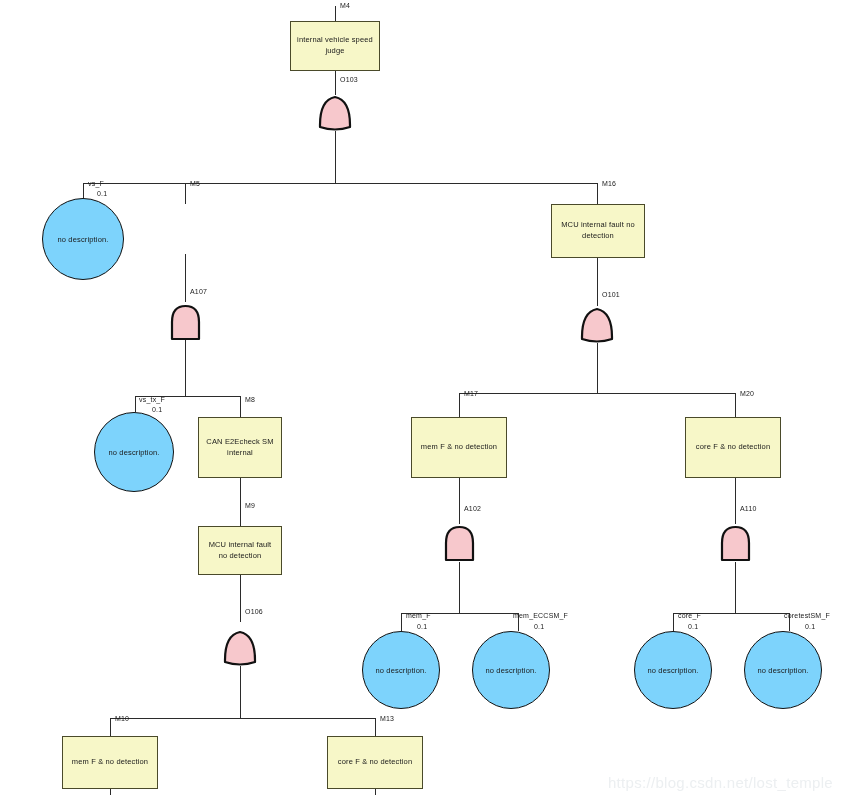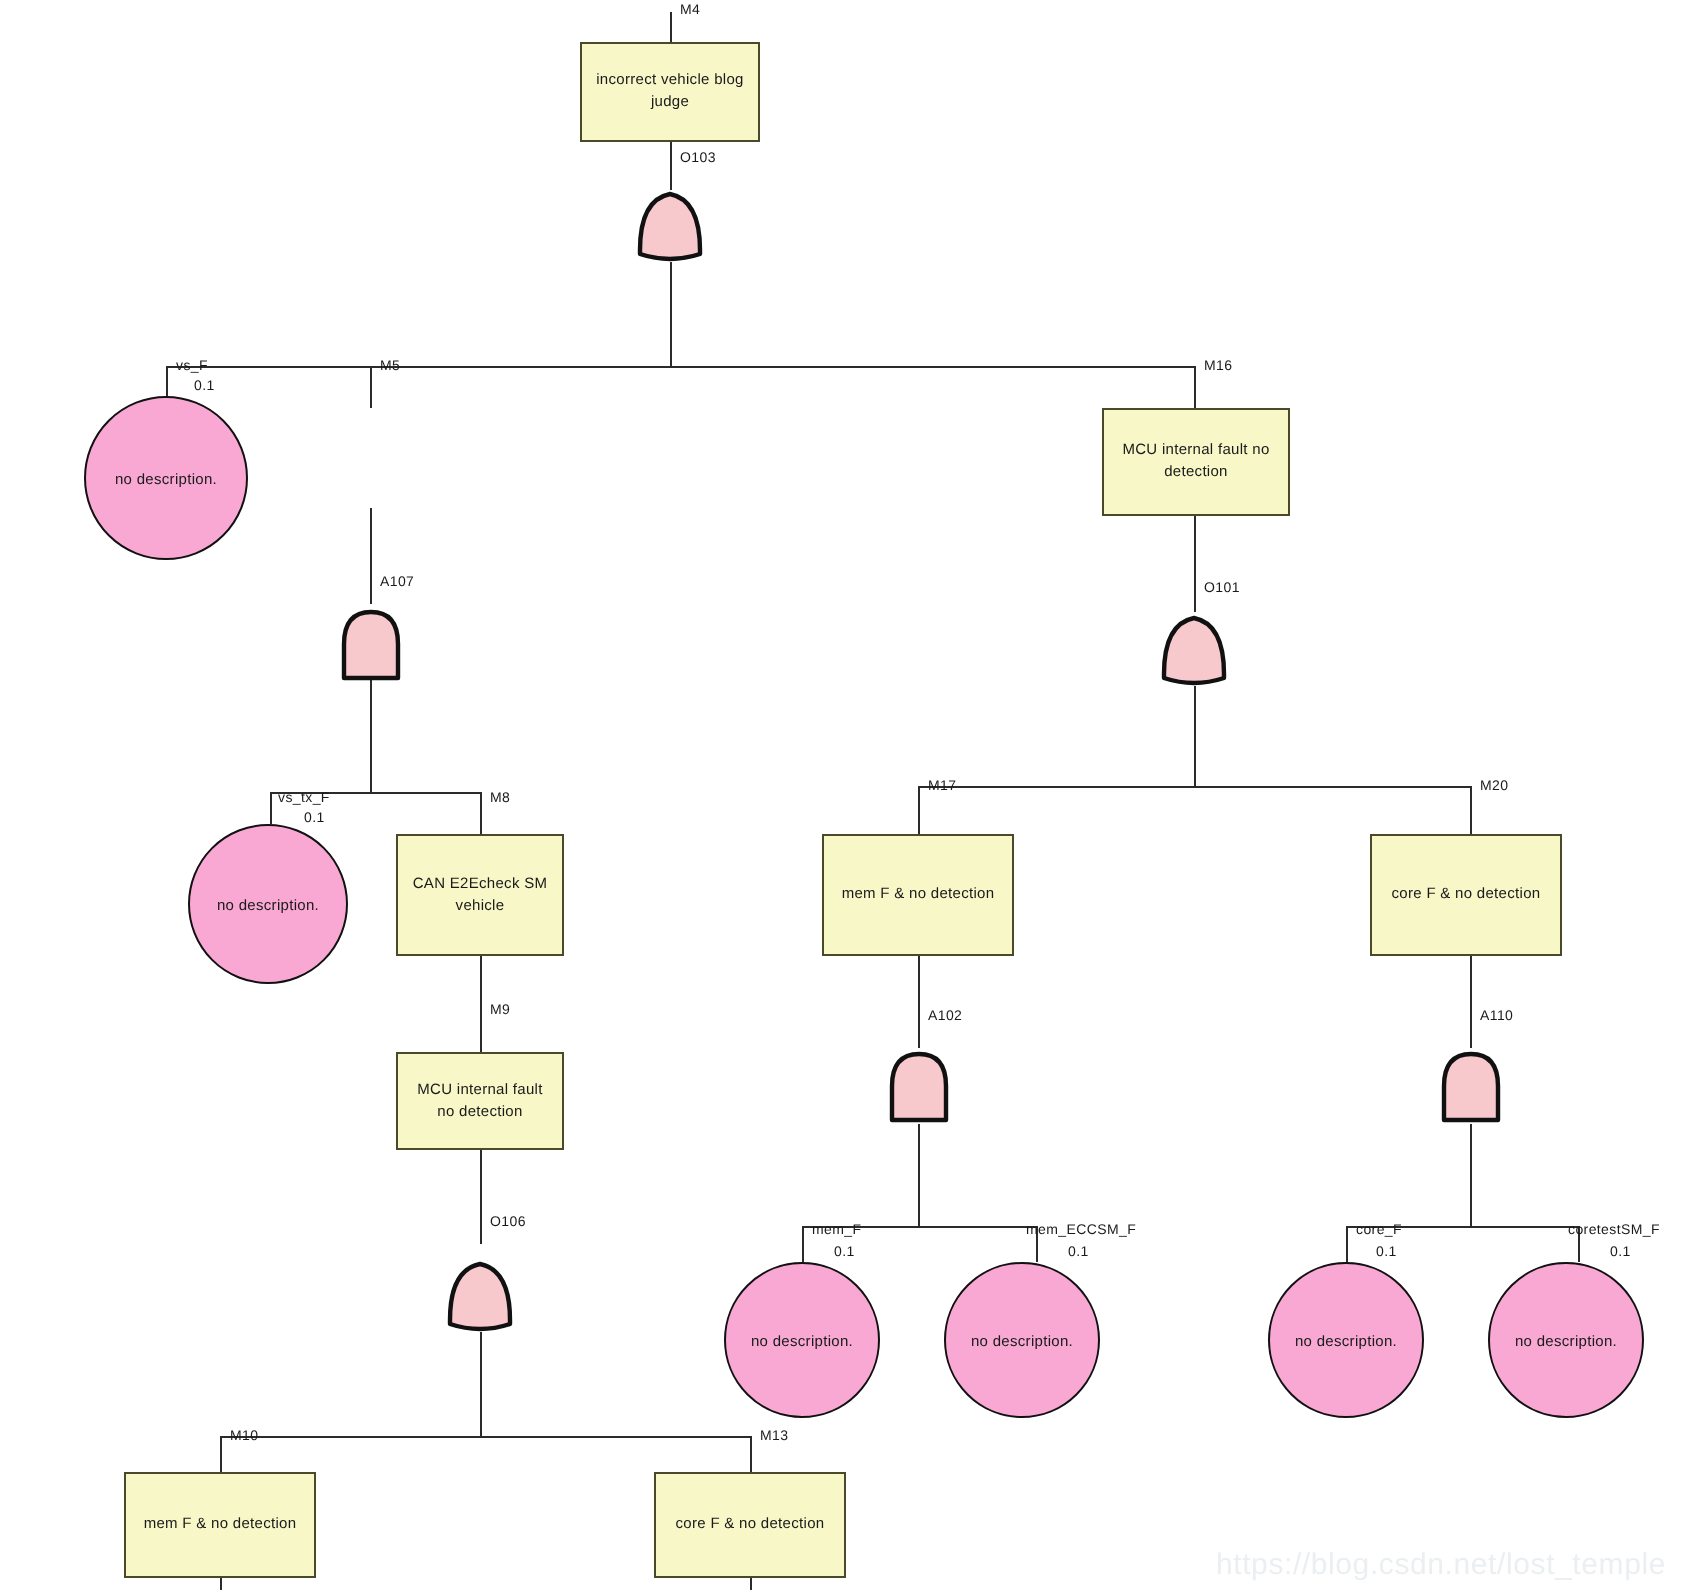--- a/index.html
+++ b/index.html
@@ -37,21 +37,21 @@
     font-size: 7.5px;
     line-height: 1.45;
     color: #1a1a1a;
     padding: 2px 5px;
     letter-spacing: 0.15px;
   }
 
   .node-circle {
     position: absolute;
     box-sizing: border-box;
-    background: #f9a8d4;
+    background: #7dd3fc;
     border: 1.6px solid #111111;
     border-radius: 50%;
     display: flex;
     align-items: center;
     justify-content: center;
     text-align: center;
     font-size: 7.5px;
     color: #1a1a1a;
     letter-spacing: 0.15px;
   }
@@ -137,21 +137,21 @@
 
   <div class="edge v" style="left:735px; top:478px; height:46px;"></div>
 
   <div class="edge v" style="left:735px; top:562px; height:51px;"></div>
   <div class="edge h" style="left:673px; top:613px; width:116px;"></div>
   <div class="edge v" style="left:673px; top:613px; height:18px;"></div>
   <div class="edge v" style="left:789px; top:613px; height:18px;"></div>
 
   <div class="tag" style="left:340px; top:2px;">M4</div>
   <div class="node-box" style="left:290px; top:21px; width:90px; height:50px;">
-    <span>incorrect vehicle blog judge</span>
+    <span>internal vehicle speed judge</span>
   </div>
 
   <div class="tag" style="left:340px; top:76px;">O103</div>
   <div class="gate" style="left:315px; top:94px;">
     <svg width="40" height="38" viewBox="0 0 40 38">
       <path d="M5 33 Q20 38 35 33 L35 31 Q35 6 20 3 Q5 6 5 31 Z" fill="#f7c8cc" stroke="#111111" stroke-width="2.2" stroke-linejoin="round"></path>
     </svg>
   </div>
 
   <div class="tag" style="left:88px; top:180px;">vs_F</div>
@@ -182,21 +182,21 @@
   </div>
 
   <div class="tag" style="left:139px; top:396px;">vs_tx_F</div>
   <div class="tag prob" style="left:152px; top:406px;">0.1</div>
   <div class="node-circle" style="left:94px; top:412px; width:80px; height:80px;">
     <span>no description.</span>
   </div>
 
   <div class="tag" style="left:245px; top:396px;">M8</div>
   <div class="node-box" style="left:198px; top:417px; width:84px; height:61px;">
-    <span>CAN E2Echeck SM vehicle</span>
+    <span>CAN E2Echeck SM internal</span>
   </div>
 
   <div class="tag" style="left:245px; top:502px;">M9</div>
   <div class="node-box" style="left:198px; top:526px; width:84px; height:49px;">
     <span>MCU internal fault no detection</span>
   </div>
 
   <div class="tag" style="left:245px; top:608px;">O106</div>
   <div class="gate" style="left:220px; top:629px;">
     <svg width="40" height="38" viewBox="0 0 40 38">

